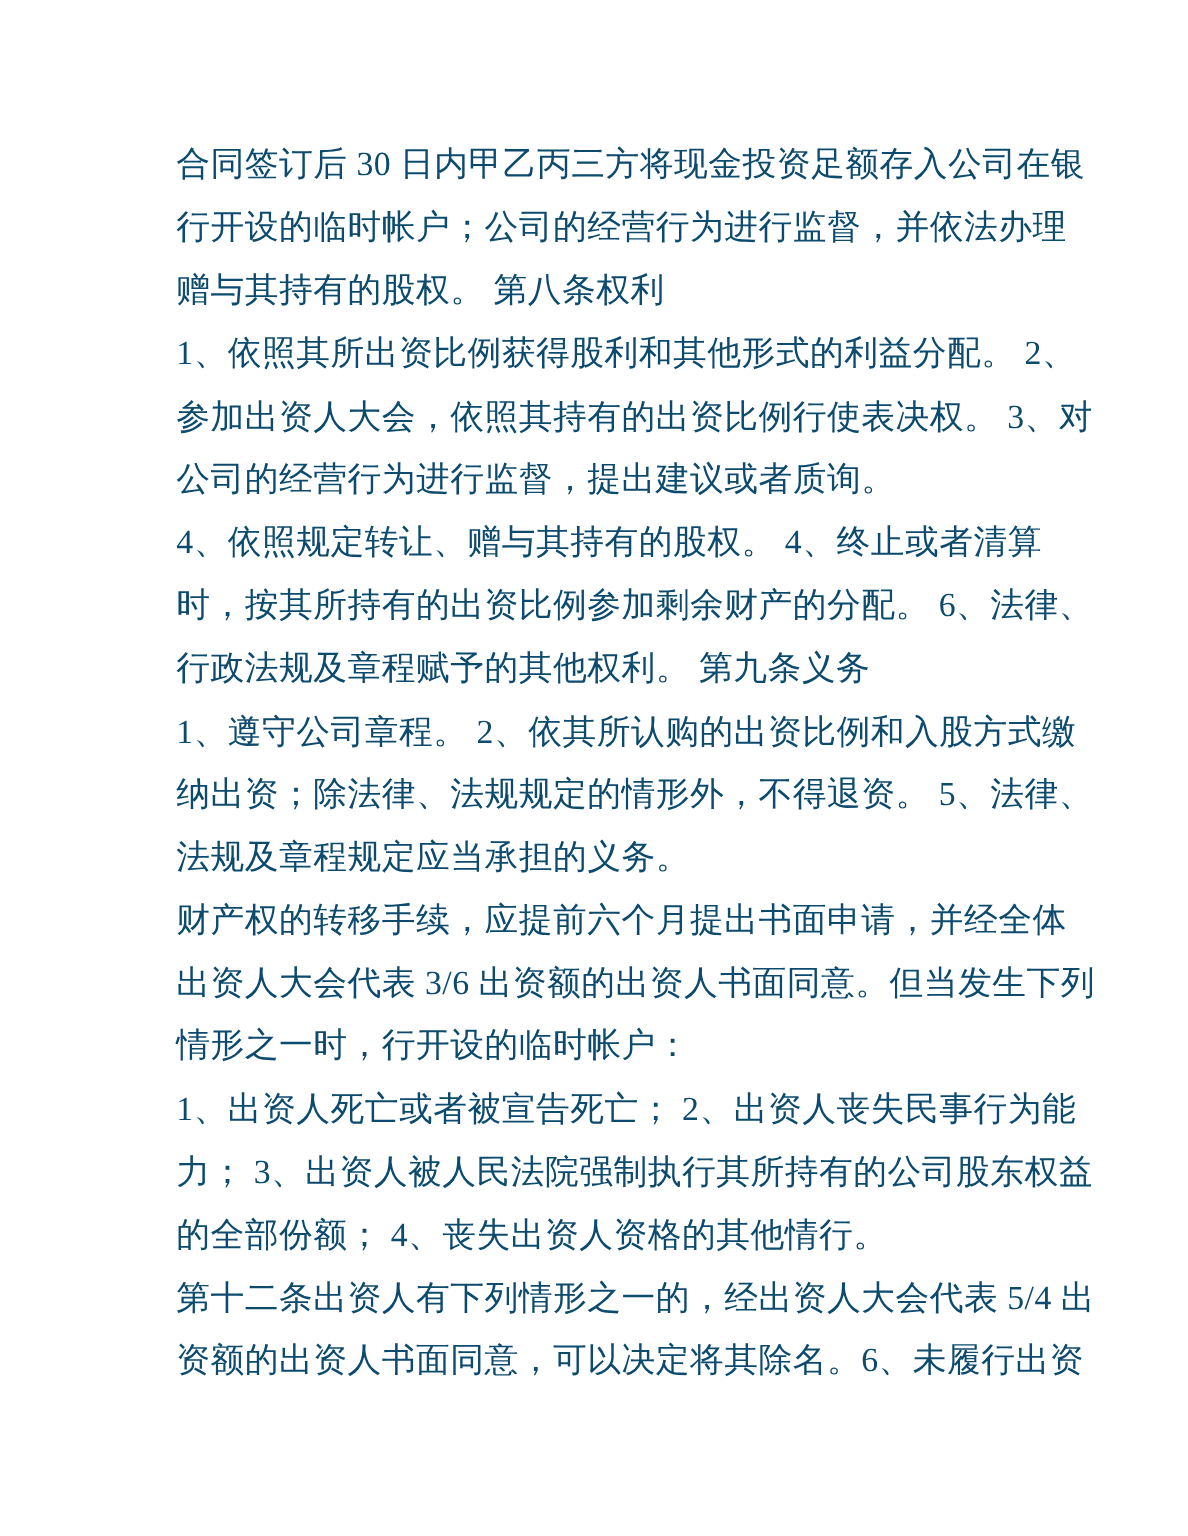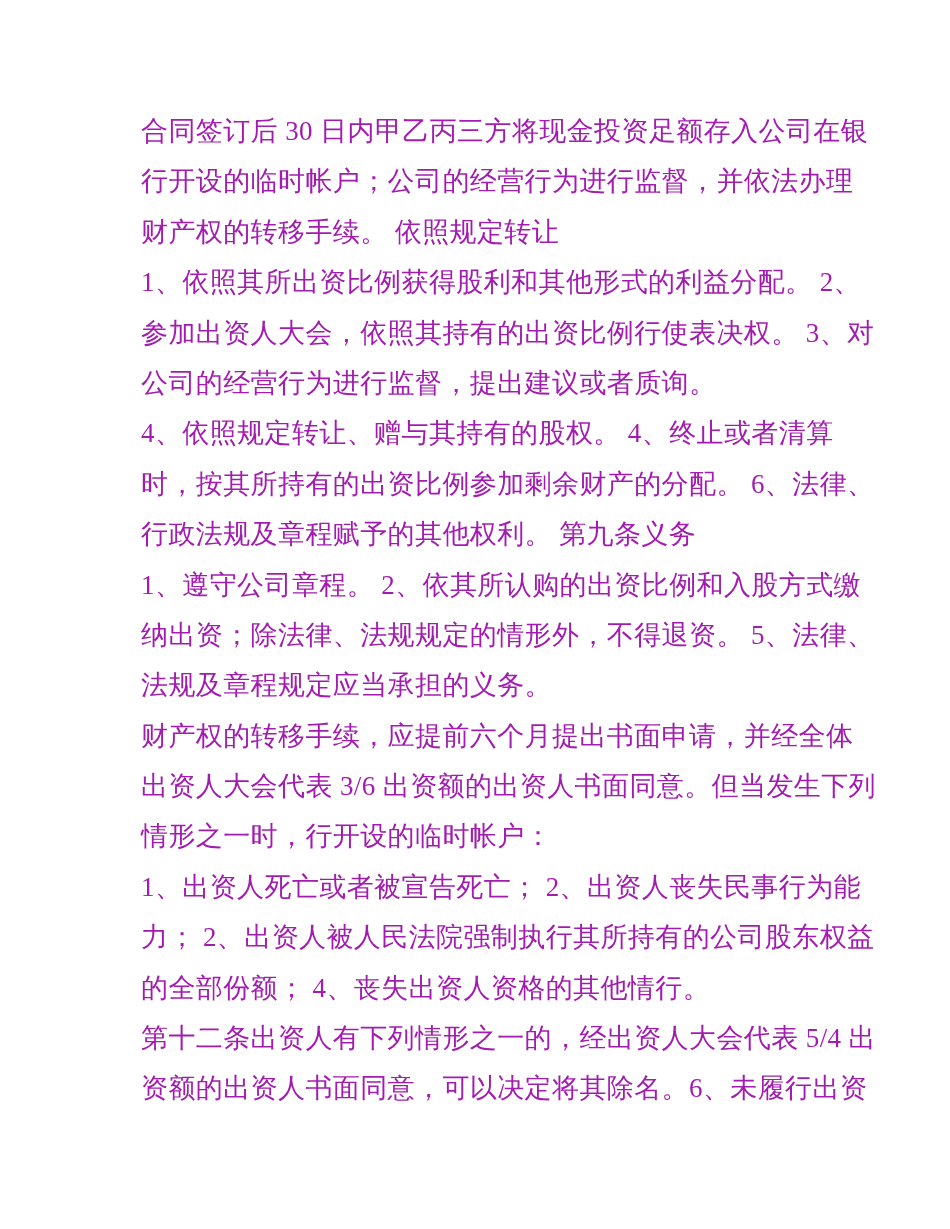--- a/index.html
+++ b/index.html
@@ -20,50 +20,50 @@
     top: 0;
     width: 950px;
     height: 1229px;
     background: #ffffff;
   }
   .doc-body {
     position: absolute;
     left: 141px;
     top: 106px;
     width: 700px;
-    color: #a21caf;
+    color: #0c4a6e;
     font-size: 27px;
   }
   .doc-line {
     height: 50.4px;
     line-height: 50.4px;
     white-space: pre;
     letter-spacing: 0.4px;
     font-kerning: none;
   }
 </style>
 </head>
 <body>
 
 <div class="doc-page">
   <div class="doc-body">
     <div class="doc-line">合同签订后 30 日内甲乙丙三方将现金投资足额存入公司在银</div>
     <div class="doc-line">行开设的临时帐户；公司的经营行为进行监督，并依法办理</div>
-    <div class="doc-line">财产权的转移手续。 依照规定转让</div>
+    <div class="doc-line">赠与其持有的股权。 第八条权利</div>
     <div class="doc-line">1、依照其所出资比例获得股利和其他形式的利益分配。 2、</div>
     <div class="doc-line">参加出资人大会，依照其持有的出资比例行使表决权。 3、对</div>
     <div class="doc-line">公司的经营行为进行监督，提出建议或者质询。</div>
     <div class="doc-line">4、依照规定转让、赠与其持有的股权。 4、终止或者清算</div>
     <div class="doc-line">时，按其所持有的出资比例参加剩余财产的分配。 6、法律、</div>
     <div class="doc-line">行政法规及章程赋予的其他权利。 第九条义务</div>
     <div class="doc-line">1、遵守公司章程。 2、依其所认购的出资比例和入股方式缴</div>
     <div class="doc-line">纳出资；除法律、法规规定的情形外，不得退资。 5、法律、</div>
     <div class="doc-line">法规及章程规定应当承担的义务。</div>
     <div class="doc-line">财产权的转移手续，应提前六个月提出书面申请，并经全体</div>
     <div class="doc-line">出资人大会代表 3/6 出资额的出资人书面同意。但当发生下列</div>
     <div class="doc-line">情形之一时，行开设的临时帐户：</div>
     <div class="doc-line">1、出资人死亡或者被宣告死亡； 2、出资人丧失民事行为能</div>
-    <div class="doc-line">力； 2、出资人被人民法院强制执行其所持有的公司股东权益</div>
+    <div class="doc-line">力； 3、出资人被人民法院强制执行其所持有的公司股东权益</div>
     <div class="doc-line">的全部份额； 4、丧失出资人资格的其他情行。</div>
     <div class="doc-line">第十二条出资人有下列情形之一的，经出资人大会代表 5/4 出</div>
     <div class="doc-line">资额的出资人书面同意，可以决定将其除名。6、未履行出资</div>
   </div>
 </div>
 
 </body></html>

